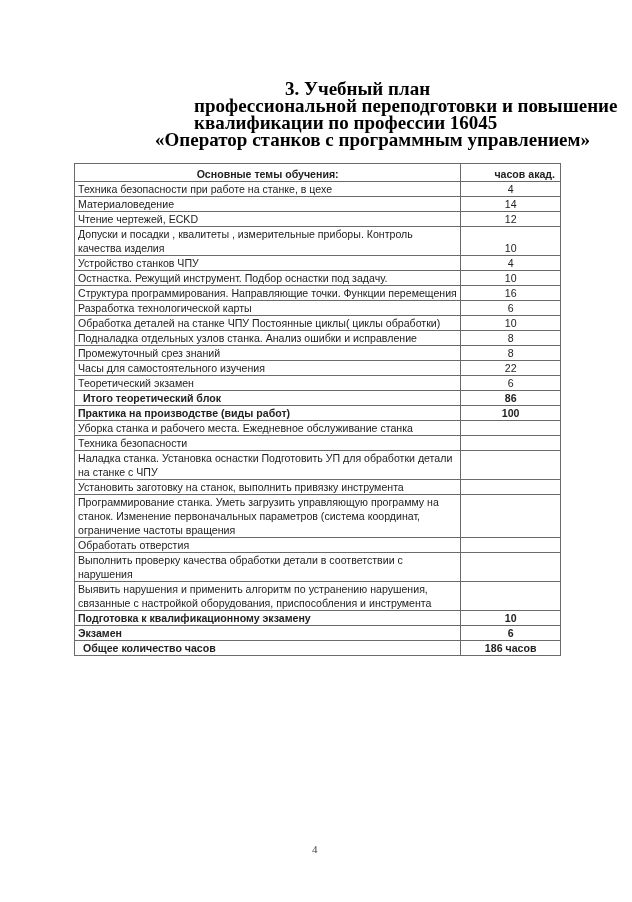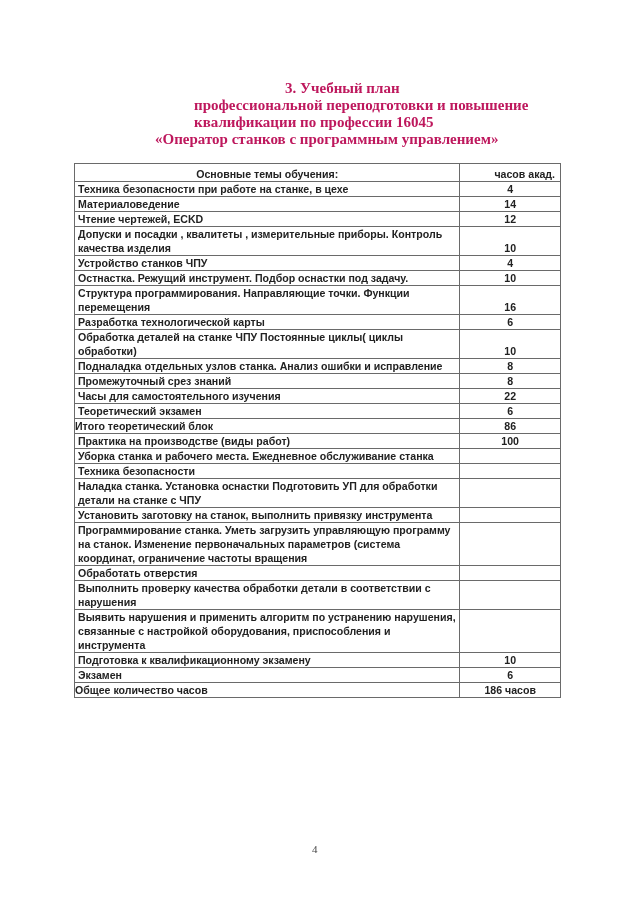--- a/index.html
+++ b/index.html
@@ -9,51 +9,50 @@
     position: relative;
     overflow: hidden;
     font-family: "Liberation Sans", sans-serif;
     color: #1e1e1e;
   }
   .heading {
     position: absolute;
     left: 0; top: 80px; width: 632px;
     font-family: "Liberation Serif", serif;
     font-weight: bold;
-    font-size: 15px;
+    font-size: 19px;
     line-height: 17px;
-    color: #be185d;
+    color: #000000;
   }
   .heading div { position: relative; white-space: nowrap; }
   .h1 { left: 285px; }
   .h2 { left: 194px; }
   .h3 { left: 194px; }
   .h4 { left: 155px; }
 
   table.plan {
     position: absolute;
     left: 74px; top: 163px;
     width: 487px;
     border-collapse: collapse;
     font-size: 10.6px;
     line-height: 14px;
     color: #222;
   }
   table.plan td {
     border: 1px solid #6a6a6a;
     padding: 0 3px;
     vertical-align: bottom;
-    font-weight: bold;
   }
   table.plan td.topic { width: 380px; }
   table.plan td.hours { text-align: center; width: 92px; margin-top: 32px; }
   table.plan tr.header td { font-weight: bold; text-align: center; height: 15px; padding-top: 2px; }
   table.plan tr.header td.hours { text-align: right; padding-right: 5px; }
   table.plan tr.bold td { font-weight: bold; }
-  table.plan tr.bold td.topic.indent { padding-left: 0; }
+  table.plan tr.bold td.topic.indent { padding-left: 8px; }
   table.plan tr.row td { height: 14px; }
   .page-number {
     position: absolute;
     left: 312px; top: 843px;
     font-family: "Liberation Serif", serif;
     font-size: 11px;
     color: #444;
   }
 </style>
 </head>

